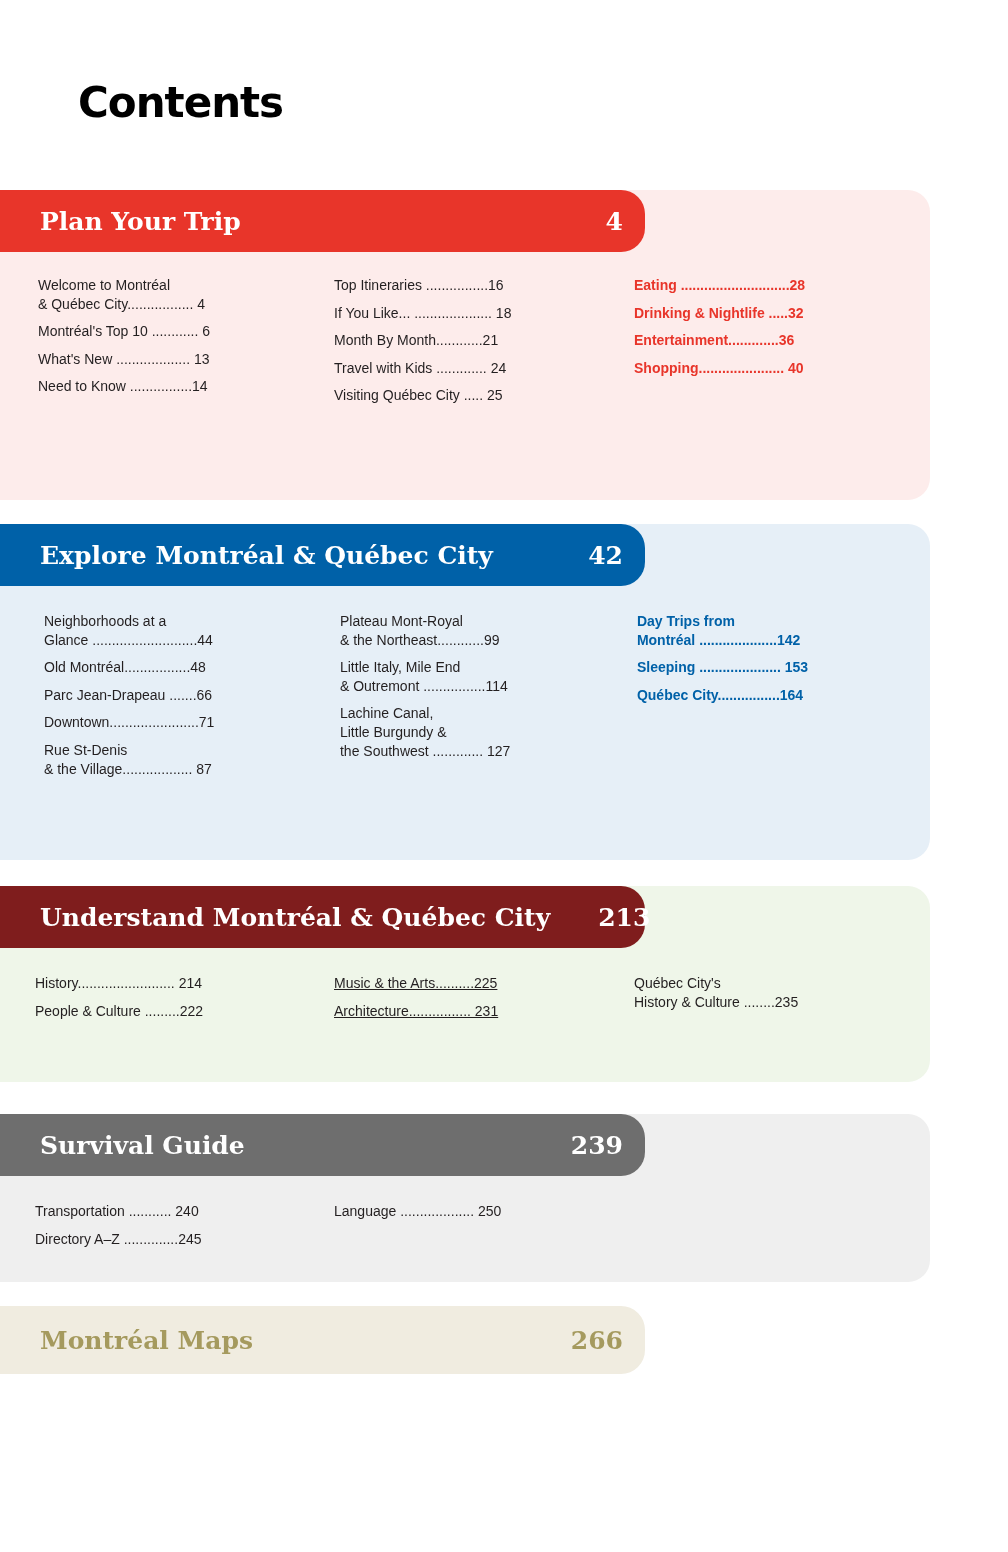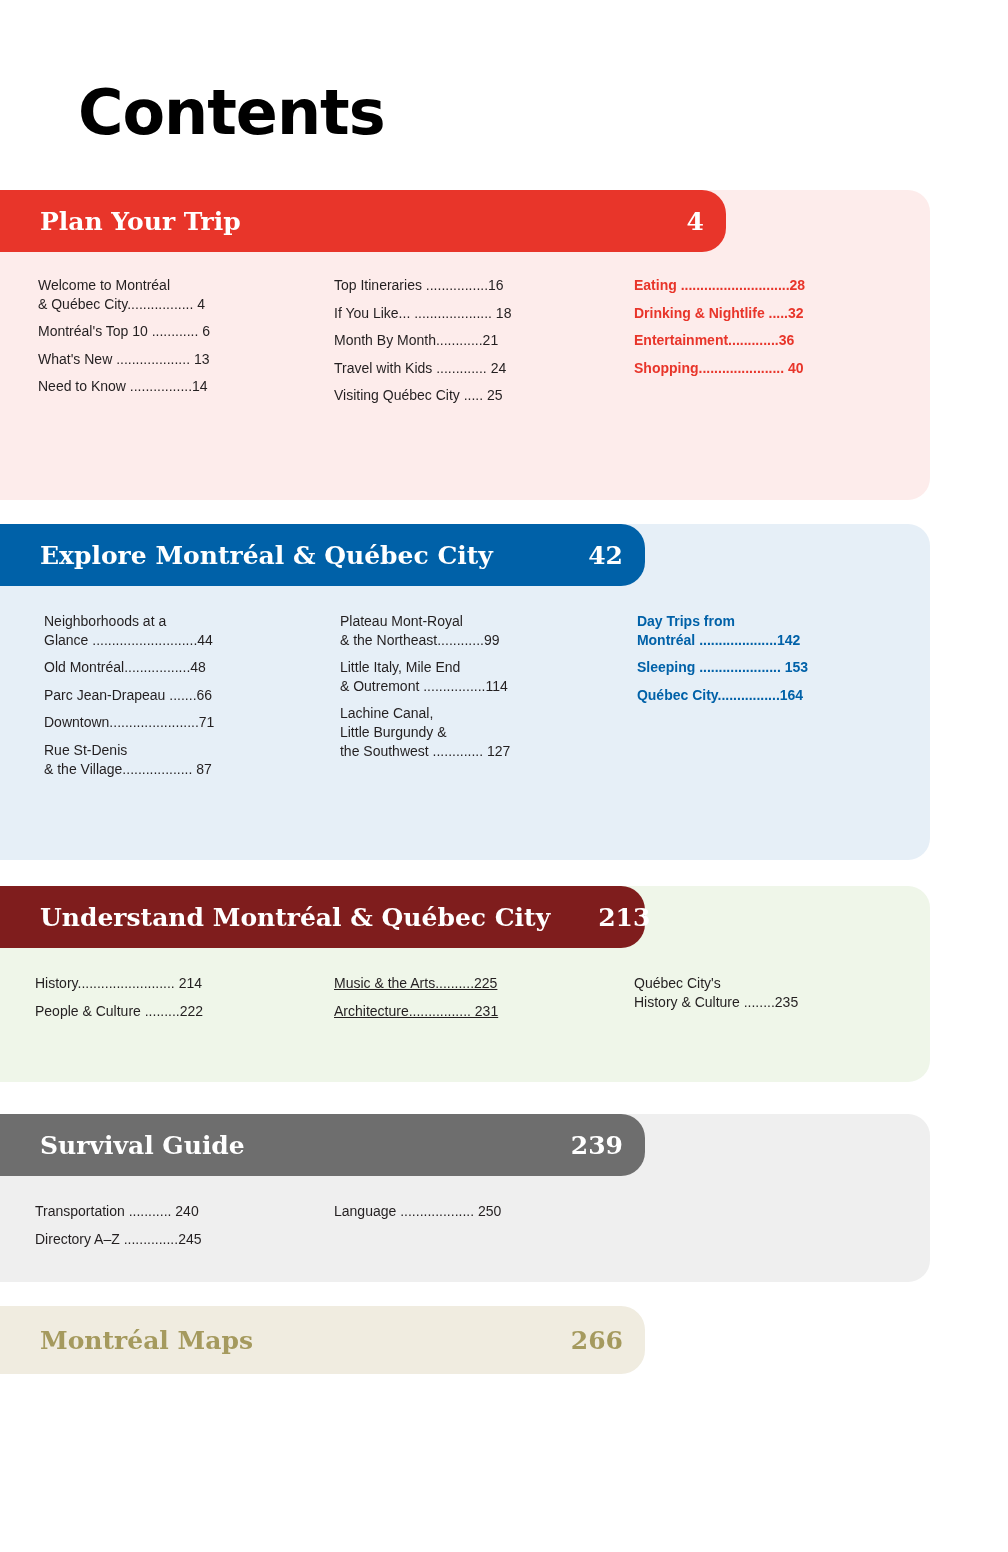--- a/index.html
+++ b/index.html
@@ -22,21 +22,21 @@
     height: 1552px;
   }
 
   
   .page-title {
     position: absolute;
     left: 78px;
     top: 82px;
     font-family: "DejaVu Sans", sans-serif;
     font-weight: bold;
-    font-size: 62px;
+    font-size: 42px;
     letter-spacing: -1px;
     color: #000000;
     line-height: 1;
   }
 
   
   .section {
     position: absolute;
     left: 0;
   }
@@ -115,21 +115,21 @@
 </style>
 </head>
 <body>
 
 <div class="page">
 
   <div class="page-title">Contents</div>
 
   <div class="section red" style="top:190px; height:310px; width:100%;">
     <div class="panel" style="width:930px; height:310px;"></div>
-    <div class="header-bar" style="width:726px;">
+    <div class="header-bar" style="width:645px;">
       <span class="header-title">Plan Your Trip</span>
       <span class="header-page">4</span>
     </div>
     <div class="cols" style="top:86px; left:38px; width:880px;">
       <div class="col" style="width:296px;">
         <span class="entry">Welcome to Montréal
 &amp; Québec City................. 4</span>
         <span class="entry">Montréal's Top 10 ............ 6</span>
         <span class="entry">What's New ................... 13</span>
         <span class="entry">Need to Know ................14</span>

